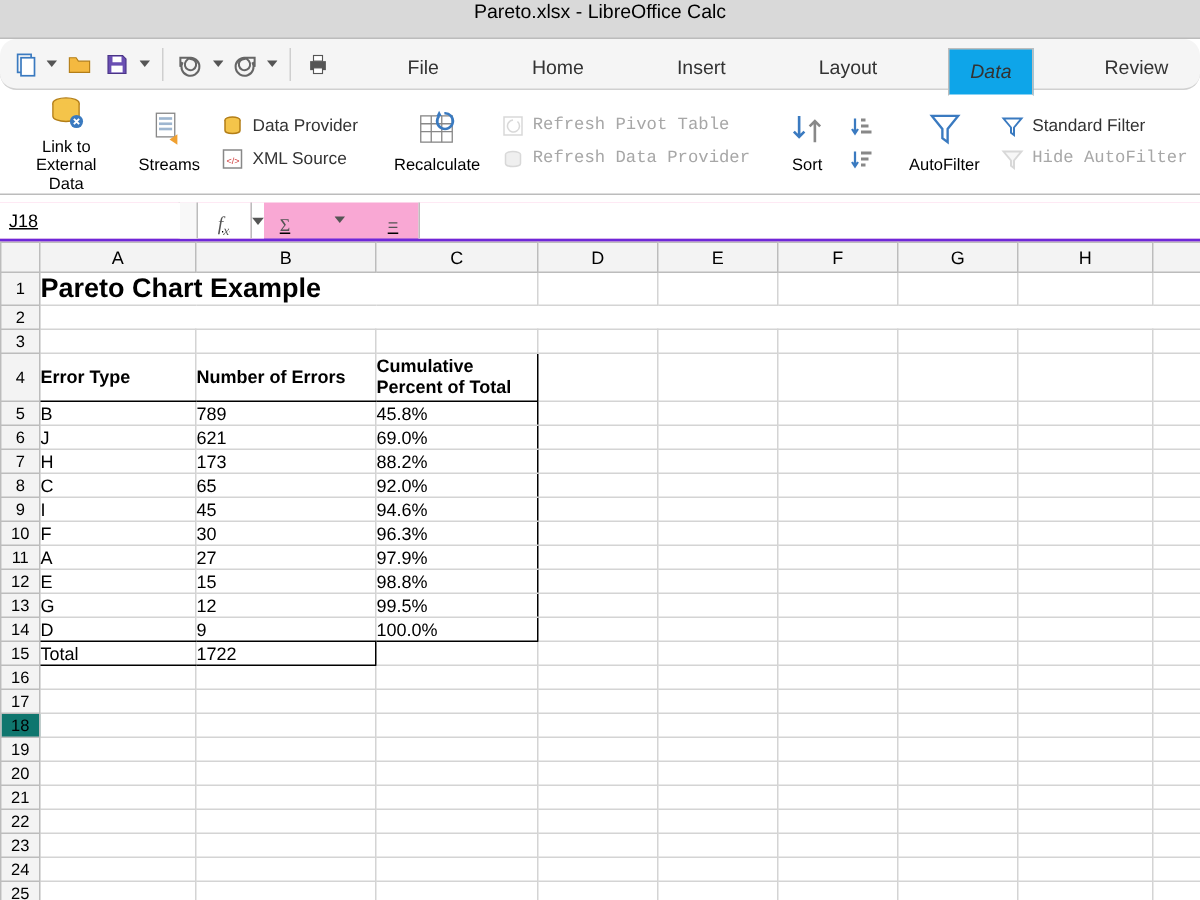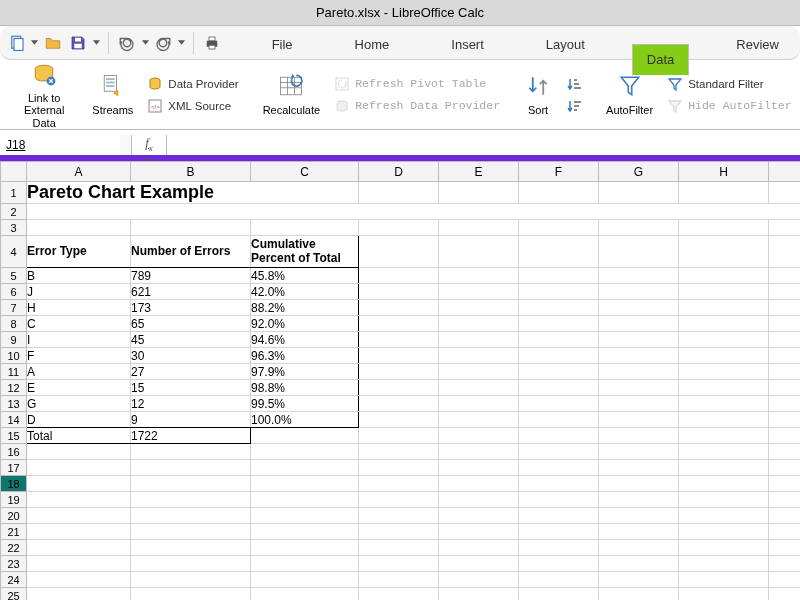--- a/index.html
+++ b/index.html
@@ -1,44 +1,44 @@
 <!DOCTYPE html>
 <html><head>
 <meta charset="utf-8">
 <style>
   * { box-sizing: border-box; margin: 0; padding: 0; }
   html, body { width: 800px; height: 600px; font-family: "Liberation Sans", Arial, sans-serif; font-size: 12px; color: #000; background: #fff; overflow: hidden; }
-  .titlebar { height: 26px; background: #d9d9d9; display: flex; align-items: center; justify-content: center; font-size: 13px; border-bottom: 1px solid #bcbcbc; }
+  .titlebar { height: 26px; background: #d9d9d9; display: flex; align-items: flex-start; justify-content: center; font-size: 13px; border-bottom: 1px solid #bcbcbc; }
   .top-toolbar { height: 34px; background: #f5f5f5; border-bottom: 1px solid #d0d0d0; display: flex; align-items: center; padding: 0 6px; gap: 4px; border-radius: 11px; }
   .tb-sep { width: 1px; height: 22px; background: #cfcfcf; margin: 0 4px; }
   .tb-btn { width: 26px; height: 26px; display: flex; align-items: center; justify-content: center; border-radius: 3px; }
   .tb-btn svg { width: 18px; height: 18px; }
   .drop { width: 8px; height: 26px; display: flex; align-items: center; justify-content: center; }
   .drop svg { width: 7px; height: 5px; }
   .menu-tabs { flex: 1; display: flex; align-items: flex-end; height: 34px; padding-left: 30px; gap: 32px; }
   .menu-tab { height: 32px; display: flex; align-items: center; padding: 0 14px; font-size: 13px; color: #333; border: 1px solid transparent; border-bottom: none; }
-  .menu-tab.active { background: #84cc16; border-color: #bdbdbd; border-bottom: 1px solid #fff; position: relative; top: 16px; }
+  .menu-tab.active { background: #0ea5e9; border-color: #bdbdbd; border-bottom: 1px solid #fff; position: relative; top: 4px; font-style: italic; }
 
   .ribbon { height: 70px; background: #fff; border-bottom: 1px solid #bcbcbc; display: flex; align-items: stretch; padding: 2px 10px; gap: 0; }
   .rib-group { display: flex; align-items: center; padding: 2px 10px; gap: 10px; }
   .rib-sep { width: 1px; background: #dcdcdc; margin: 6px 0; }
   .big-btn { display: flex; flex-direction: column; align-items: center; justify-content: center; gap: 4px; padding: 2px 4px; font-size: 11px; text-align: center; line-height: 1.1; }
   .big-btn svg { width: 28px; height: 28px; }
   .stack { display: flex; flex-direction: column; gap: 6px; }
   .small-btn { display: flex; align-items: center; gap: 5px; font-size: 11.5px; color: #333; white-space: nowrap; }
   .small-btn.disabled { color: #a7a7a7; font-family: Liberation Mono, monospace; }
   .small-btn svg { width: 16px; height: 16px; flex-shrink: 0; }
   .small-btn.disabled svg { opacity: .45; }
 
-  .name-formula-bar { height: 26px; border-bottom: 6px solid #6d28d9; display: flex; align-items: stretch; background: #f9a8d4; text-decoration: underline; }
+  .name-formula-bar { height: 26px; border-bottom: 2px solid #6d28d9; display: flex; align-items: stretch; background: #f9a8d4; text-decoration: underline; }
   .name-box { width: 120px; display: flex; align-items: center; border-right: 1px solid #bcbcbc; }
   .name-input { flex: 1; height: 100%; border: none; background: #fff; padding: 0 6px; font-size: 12px; }
   .name-drop { width: 18px; height: 100%; display: flex; align-items: center; justify-content: center; border-left: 1px solid #bcbcbc; background: #fff; }
   .fx-sep { width: 12px; border-right: 1px solid #bcbcbc; background: #f8f8f8; }
-  .fx-btns { display: flex; align-items: flex-end; gap: 2px; padding: 0 8px; flex-direction: column; }
+  .fx-btns { display: flex; align-items: flex-end; gap: 23px; padding: 0 8px; }
   .fx-btn { width: 18px; height: 18px; display: flex; align-items: center; justify-content: center; color: #555; }
   .formula-input { flex: 1; border: none; background: #fff; border-left: 1px solid #bcbcbc; padding: 0 6px; font-size: 12px; }
 
   .sheet-wrap { position: relative; height: 444px; overflow: hidden; }
   .spacer26 { height:5px; }
 
   table.sheet { border-collapse: collapse; table-layout: fixed; width: 800px; }
   .col-rowhdr { width: 26px; }
   .colA { width: 104px; } .colB { width: 120px; } .colC { width: 108px; } .colD { width: 80px; } .colE { width: 80px; } .colF { width: 80px; } .colG { width: 80px; } .colH { width: 90px; } .colI{width:32px;}
   th, td { border: 1px solid #d4d4d4; font-size: 12px; }
@@ -376,21 +376,21 @@
           <td class="cell"></td>
           <td class="cell"></td>
           <td class="cell"></td>
           <td class="cell"></td>
           <td class="cell"></td>
         </tr>
   <tr>
           <th class="rowhdr">6</th>
     <td class="cell dc bL">J</td>
     <td class="cell dc bL">621</td>
-    <td class="cell dc bL bR">42.0%</td>
+    <td class="cell dc bL bR">69.0%</td>
     <td class="cell"></td>
           <td class="cell"></td>
           <td class="cell"></td>
           <td class="cell"></td>
           <td class="cell"></td>
           <td class="cell"></td>
         </tr>
   <tr>
           <th class="rowhdr">7</th>
     <td class="cell dc bL">H</td>

